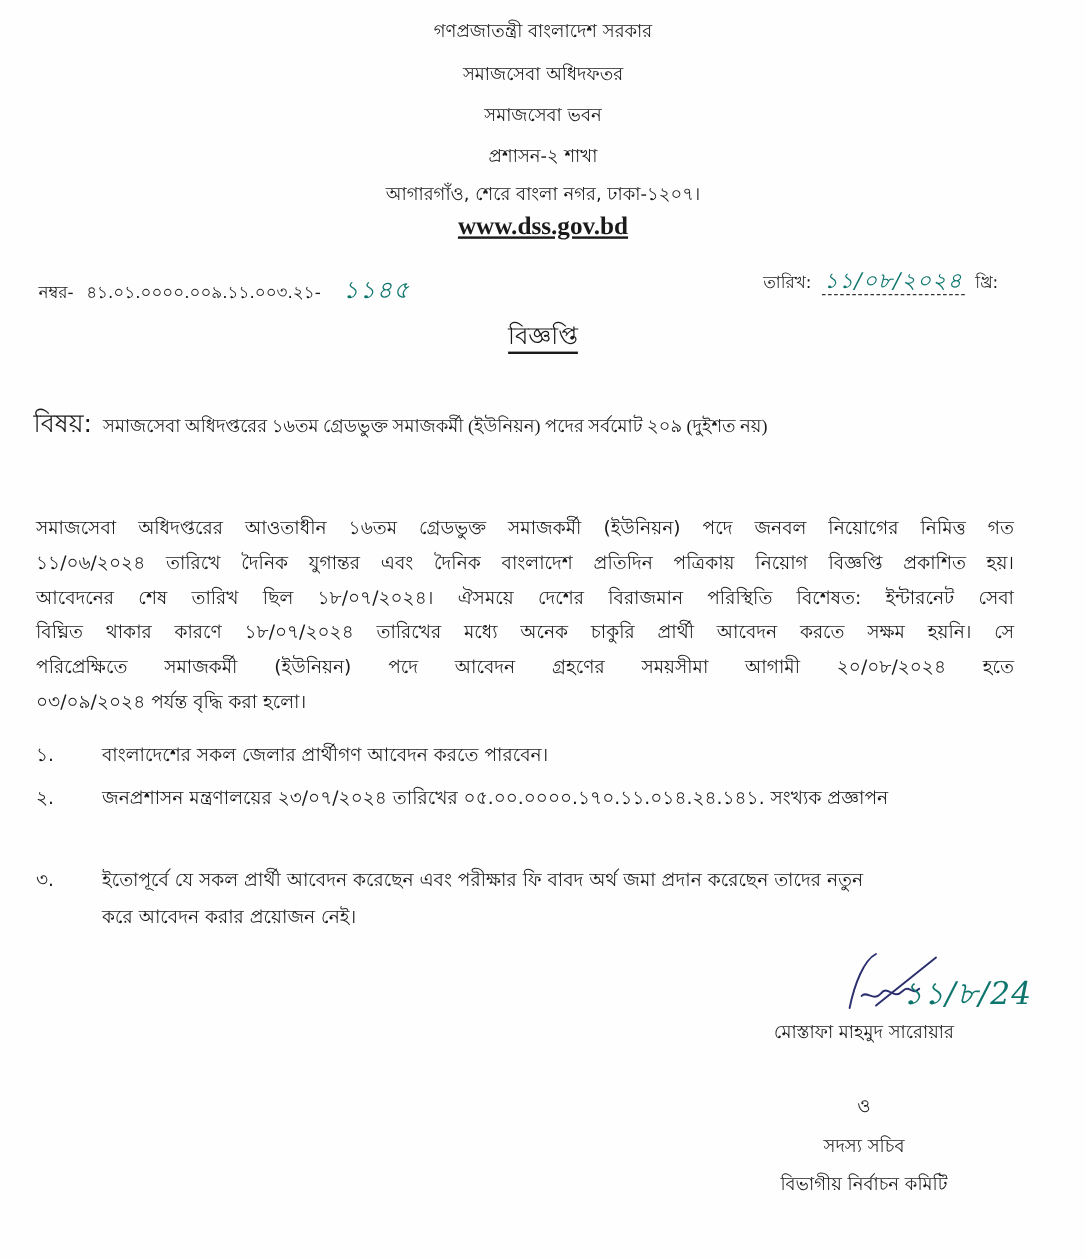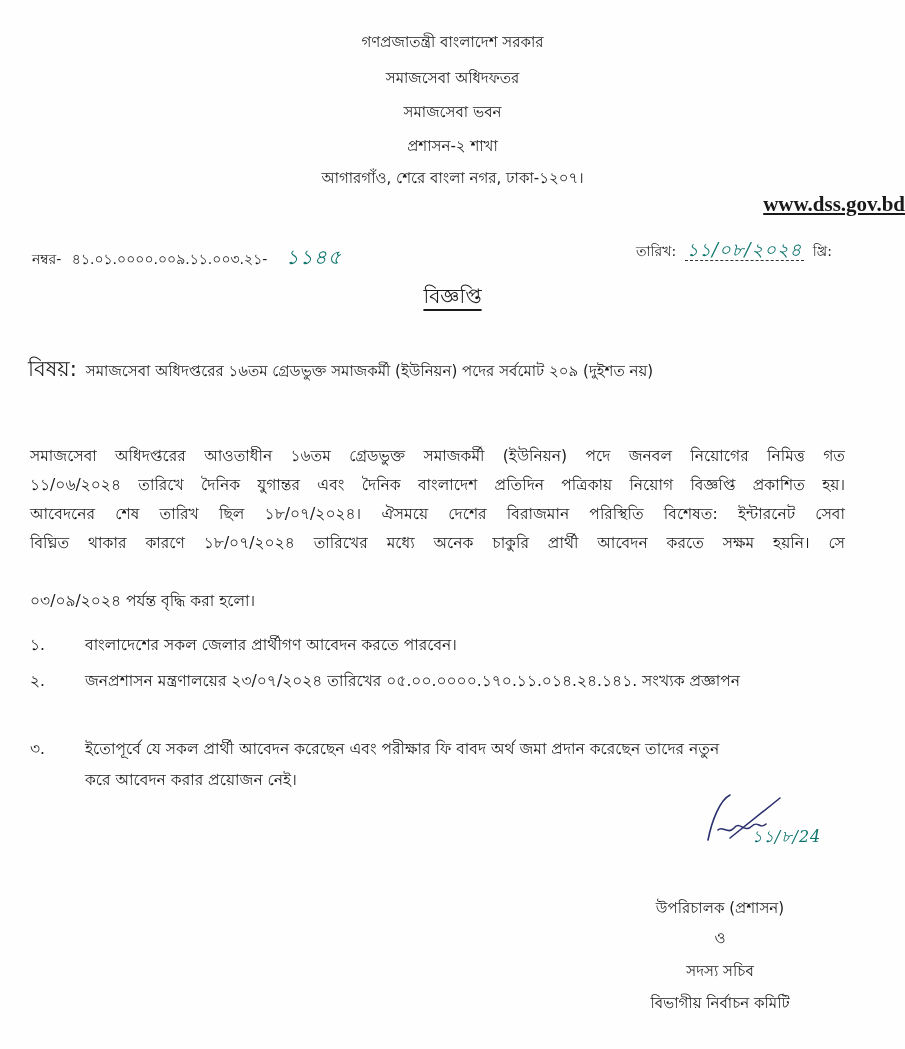--- a/index.html
+++ b/index.html
@@ -1,21 +1,21 @@
 <!DOCTYPE html>
 <html><head>
 <meta charset="utf-8">
 <style>
   html, body { margin: 0; padding: 0; }
   body {
     width: 905px; height: 1049px; background: #ffffff; position: relative; overflow: hidden;
     font-family: "DejaVu Sans", "Liberation Sans", sans-serif; color: #1a1a1a;
   }
   .page { position: absolute; inset: 0; background: #fefefe; }
-  .line { position: absolute; white-space: nowrap; margin-top: 16px; }
+  .line { position: absolute; white-space: nowrap; }
   .center { left: 0; width: 905px; text-align: center; }
   .hdr { font-size: 15px; }
   .url { font-family: "Liberation Serif", "DejaVu Serif", serif; font-weight: bold; font-size: 21px; text-decoration: underline; }
   .meta { font-size: 14px; }
   .handwritten { font-family: "DejaVu Serif", serif; font-style: italic; color: #0f766e; font-size: 18px; letter-spacing: 1px; }
   .title { font-size: 20px; text-decoration: underline; text-underline-offset: 6px; }
   .subject-label { font-size: 21px; }
   .subject { font-size: 15px; }
   .subject-u { text-decoration: underline; text-underline-offset: 4px; }
   .body { font-size: 15.5px; left: 30px; width: 815px; text-align: justify; text-align-last: justify; }
@@ -31,58 +31,59 @@
 </head>
 <body>
 
 <div class="page">
 
   <div class="line center hdr" style="top:14px;">গণপ্রজাতন্ত্রী বাংলাদেশ  সরকার</div>
   <div class="line center hdr" style="top:50px;">সমাজসেবা অধিদফতর</div>
   <div class="line center hdr" style="top:84px;">সমাজসেবা ভবন</div>
   <div class="line center hdr" style="top:118px;">প্রশাসন-২ শাখা</div>
   <div class="line center hdr" style="top:150px;">আগারগাঁও, শেরে বাংলা নগর, ঢাকা-১২০৭।</div>
-  <div class="line center url" style="top:176px;text-align:right;">www.dss.gov.bd</div>
+  <div class="line center url" style="top:176px;">www.dss.gov.bd</div>
 
   <div class="line meta" style="left:32px; top:226px;">
     <span>নম্বর-</span>
     <span style="margin-left:6px;">৪১.০১.০০০০.০০৯.১১.০০৩.২১-</span>
     <span class="handwritten" style="margin-left:14px; font-size:20px;">১১৪৫</span>
   </div>
   <div class="line meta" style="left:636px; top:220px;">
     <span>তারিখ:</span>
     <span class="handwritten dotted" style="margin-left:4px;text-align:center;">১১/০৮/২০২৪</span>
     <span style="margin-left:4px;">খ্রি:</span>
   </div>
 
   <div class="line center title" style="top:265px;">বিজ্ঞপ্তি</div>
 
   <div class="line" style="left:28px; top:337px;">
     <span class="subject-label">বিষয়:</span>
-    <span class="subject" style="margin-left:4px;">সমাজসেবা অধিদপ্তরের ১৬তম গ্রেডভুক্ত সমাজকর্মী (ইউনিয়ন) পদের সর্বমোট ২০৯ (দুইশত নয়)</span>
+    <span class="subject" style="margin-left:4px;font-family:Liberation Serif, serif;">সমাজসেবা অধিদপ্তরের ১৬তম গ্রেডভুক্ত সমাজকর্মী (ইউনিয়ন) পদের সর্বমোট ২০৯ (দুইশত নয়)</span>
   </div>
 
   <div class="line body" style="top:428px;">সমাজসেবা অধিদপ্তরের আওতাধীন ১৬তম গ্রেডভুক্ত সমাজকর্মী (ইউনিয়ন) পদে জনবল নিয়োগের নিমিত্ত গত</div>
   <div class="line body" style="top:457px;">১১/০৬/২০২৪ তারিখে দৈনিক যুগান্তর এবং দৈনিক বাংলাদেশ প্রতিদিন পত্রিকায় নিয়োগ বিজ্ঞপ্তি প্রকাশিত হয়।</div>
   <div class="line body" style="top:486px;">আবেদনের শেষ তারিখ ছিল ১৮/০৭/২০২৪। ঐসময়ে দেশের বিরাজমান পরিস্থিতি বিশেষত: ইন্টারনেট সেবা</div>
   <div class="line body" style="top:515px;">বিঘ্নিত থাকার কারণে ১৮/০৭/২০২৪ তারিখের মধ্যে অনেক চাকুরি প্রার্থী আবেদন করতে সক্ষম হয়নি। সে</div>
+  <div class="line body" style="top:544px;">পরিপ্রেক্ষিতে সমাজকর্মী (ইউনিয়ন) পদে আবেদন গ্রহণের সময়সীমা আগামী ২০/০৮/২০২৪ হতে</div>
   <div class="line body last" style="top:573px;">০৩/০৯/২০২৪ পর্যন্ত বৃদ্ধি করা হলো।</div>
 
   <div class="line num" style="top:617px;">১.</div>
   <div class="line itemtext" style="top:617px;">বাংলাদেশের সকল জেলার প্রার্থীগণ আবেদন করতে পারবেন।</div>
 
   <div class="line num" style="top:653px;">২.</div>
   <div class="line itemtext" style="top:653px;">জনপ্রশাসন মন্ত্রণালয়ের ২৩/০৭/২০২৪ তারিখের ০৫.০০.০০০০.১৭০.১১.০১৪.২৪.১৪১. সংখ্যক প্রজ্ঞাপন</div>
 
   <div class="line num" style="top:721px;">৩.</div>
   <div class="line itemtext" style="top:721px;">ইতোপূর্বে যে সকল প্রার্থী আবেদন করেছেন এবং পরীক্ষার ফি বাবদ অর্থ জমা প্রদান করেছেন তাদের নতুন</div>
   <div class="line itemtext" style="top:752px;">করে আবেদন করার প্রয়োজন নেই।</div>
 
   <svg class="signature" viewBox="0 0 210 60">
     <path d="M8 50 C 12 30, 20 10, 30 5 M18 40 C 22 35, 28 45, 34 38 C 40 30, 44 44, 52 36 C 58 30, 60 40, 66 34 M30 48 L 80 8" fill="none" stroke="#2b2f6e" stroke-width="1.6" stroke-linecap="round"></path>
   </svg>
-  <div class="line handwritten" style="left:752px; top:808px; font-size:16px;">১১/৮/24</div>
+  <div class="line handwritten" style="left:752px; top:808px; font-size:26px;">১১/৮/24</div>
 
-  <div class="line sig" style="top:880px;">উপরিচালক (প্রশাসন)</div>
+  <div class="line sig" style="top:848px;">মোস্তাফা মাহমুদ সারোয়ার</div>
   <div class="line sig" style="top:910px;">ও</div>
   <div class="line sig" style="top:943px;text-align:center;">সদস্য সচিব</div>
   <div class="line sig" style="top:975px;">বিভাগীয় নির্বাচন কমিটি</div>
 </div>
 
 </body></html>

